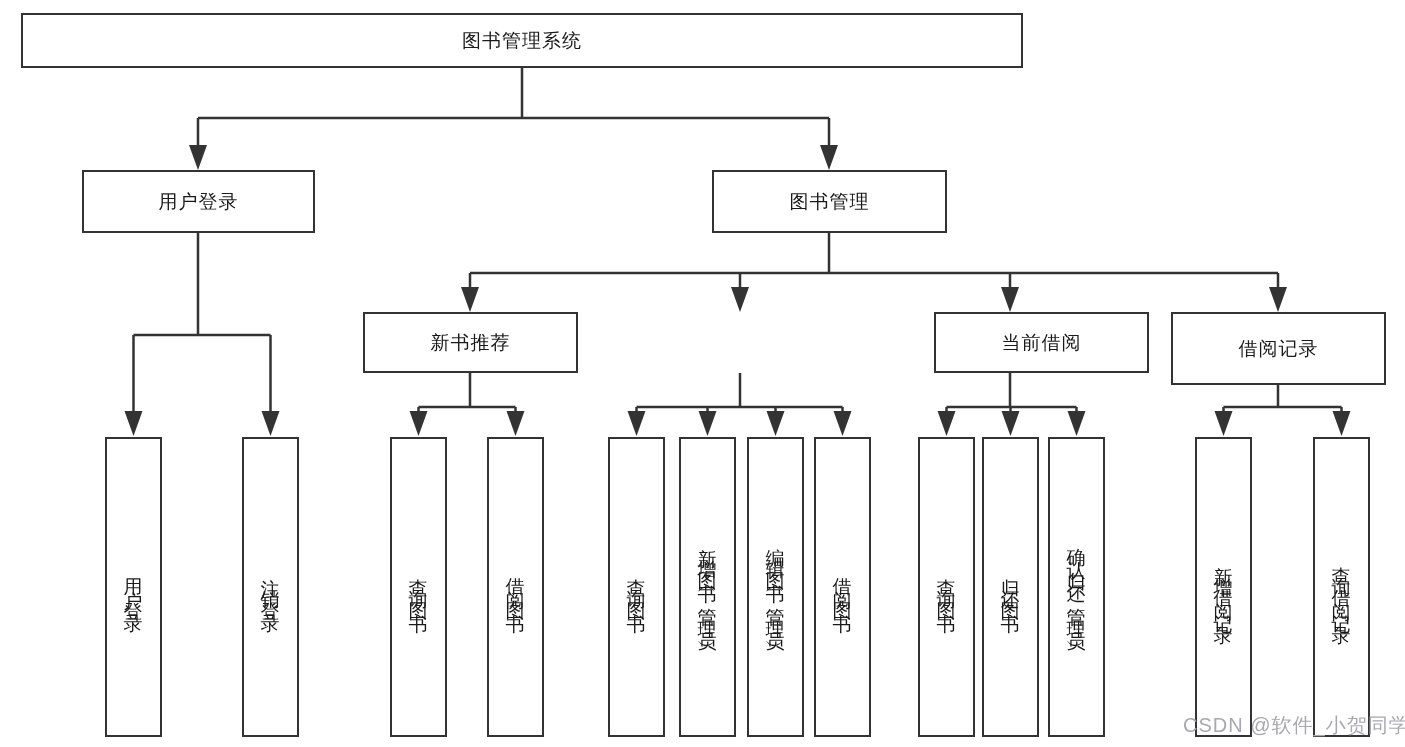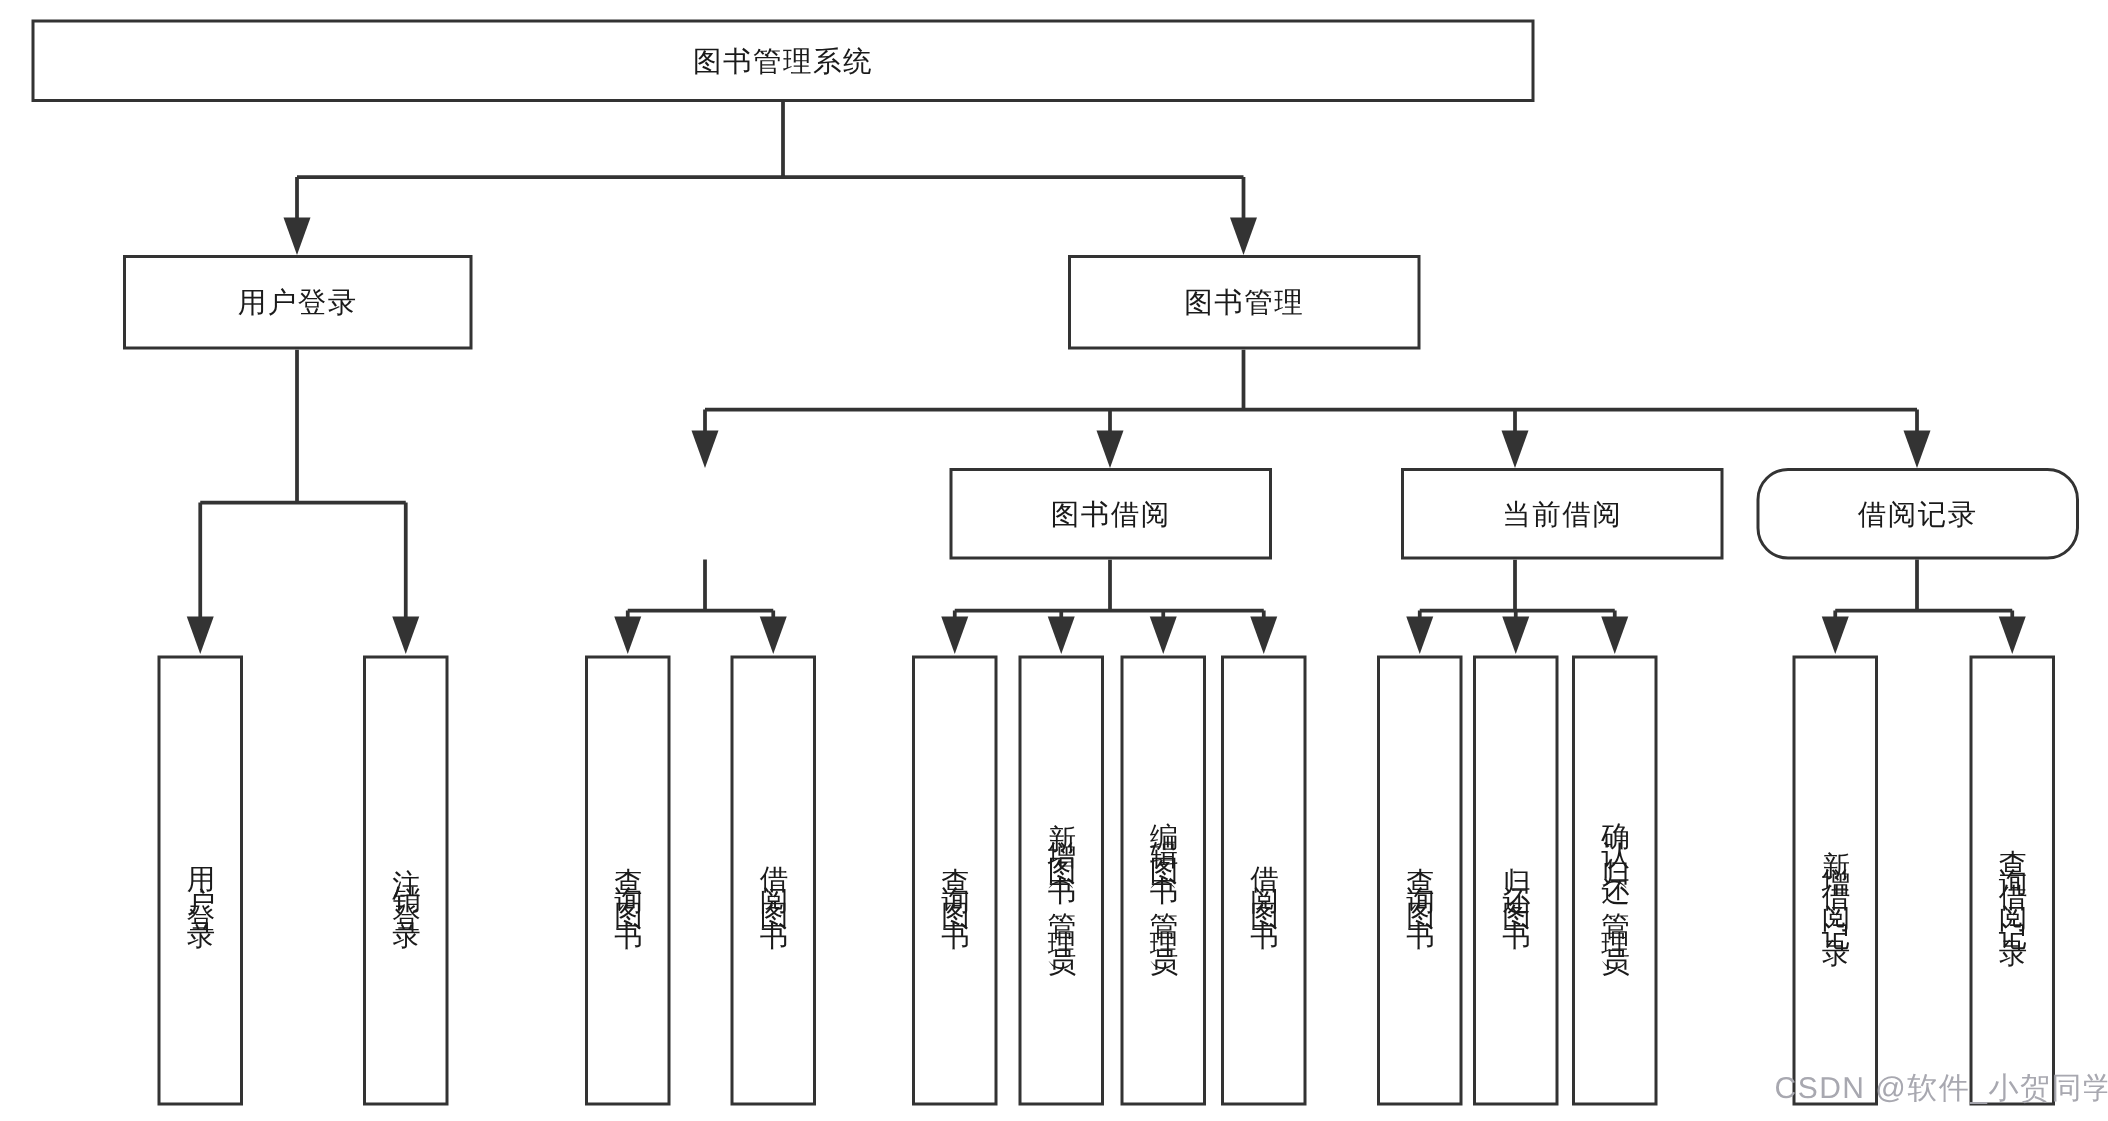--- a/index.html
+++ b/index.html
@@ -39,21 +39,21 @@
     letter-spacing: 12px;
     white-space: nowrap;
   }
   
   .n-root  { left: 21px;   top: 13px;  width: 1002px; height: 55px; }
   .n-l2a   { left: 82px;   top: 170px; width: 233px;  height: 63px; }
   .n-l2b   { left: 712px;  top: 170px; width: 235px;  height: 63px; align-items: center; }
   .n-l3a   { left: 363px;  top: 312px; width: 215px;  height: 61px; }
   .n-l3b   { left: 633px;  top: 312px; width: 215px;  height: 61px; }
   .n-l3c   { left: 902px;  top: 312px; width: 215px;  height: 61px; margin-left: 32px; }
-  .n-l3d   { left: 1171px; top: 312px; width: 215px;  height: 61px; border-radius: 21px; }
+  .n-l3d   { left: 1171px; top: 312px; width: 215px;  height: 73px; }
   .leaf    { top: 437px; width: 57px; height: 300px; }
   .n-lf1  { left: 105px; }
   .n-lf2  { left: 242px; }
   .n-lf3  { left: 390px; }
   .n-lf4  { left: 487px; }
   .n-lf5  { left: 608px; }
   .n-lf6  { left: 679px; }
   .n-lf7  { left: 747px; }
   .n-lf8  { left: 814px; }
   .n-lf9  { left: 918px; }
@@ -120,22 +120,22 @@
     <span class="h-label">图书管理系统</span>
   </div>
 
   <div class="node n-l2a">
     <span class="h-label">用户登录</span>
   </div>
   <div class="node n-l2b">
     <span class="h-label">图书管理</span>
   </div>
 
-  <div class="node n-l3b">
-    <span class="h-label">图书借阅</span>
+  <div class="node n-l3a">
+    <span class="h-label">新书推荐</span>
   </div>
   <div class="node n-l3c">
     <span class="h-label">当前借阅</span>
   </div>
   <div class="node n-l3d">
     <span class="h-label">借阅记录</span>
   </div>
 
   <div class="node leaf n-lf1">
     <span class="v-label">用户登录</span>

